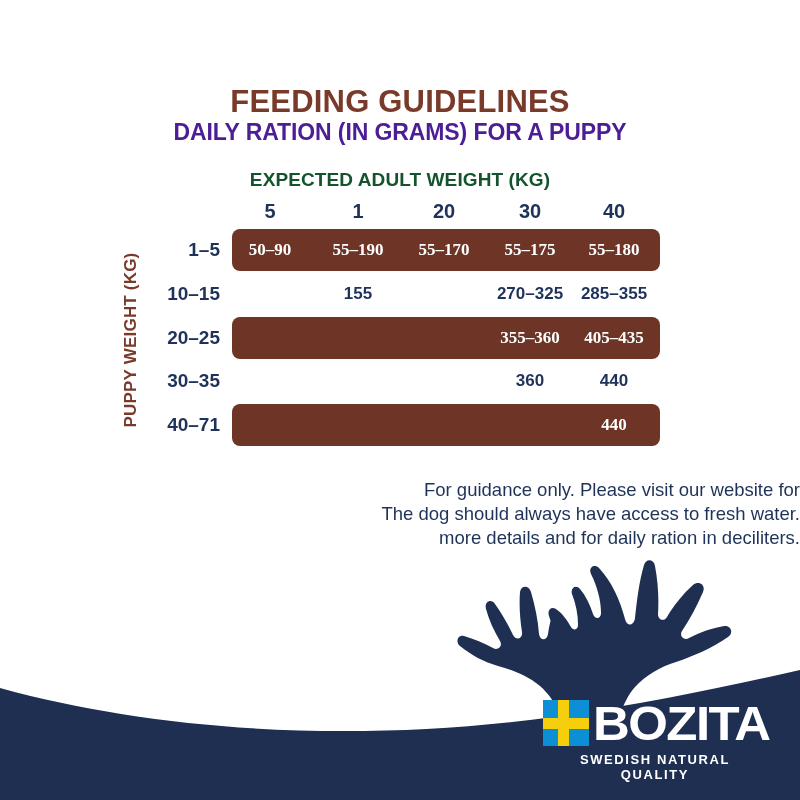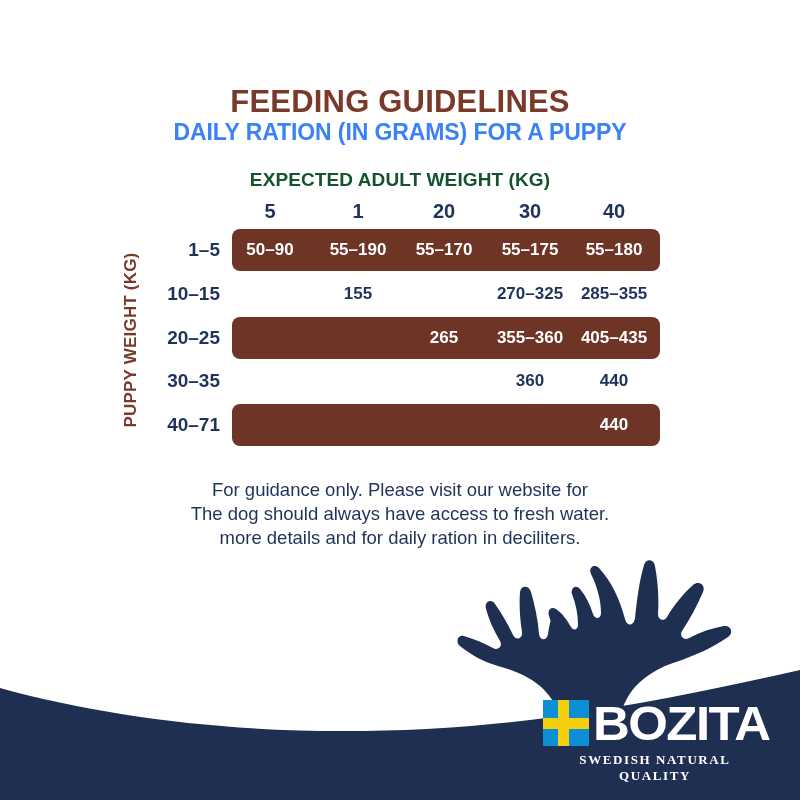--- a/index.html
+++ b/index.html
@@ -36,21 +36,21 @@
   }
   .subtitle {
     position: absolute;
     top: 119px;
     left: 0;
     width: 800px;
     text-align: center;
     font-size: 23px;
     font-weight: bold;
     letter-spacing: -0.1px;
-    color: #3b82f6;
+    color: #4c1d95;
   }
 
   
   .col-axis-title {
     position: absolute;
     top: 169px;
     left: 0;
     width: 800px;
     text-align: center;
     font-size: 19px;
@@ -126,35 +126,35 @@
   }
   .cell {
     position: absolute;
     top: 0;
     width: 96px;
     text-align: center;
     font-size: 17px;
     font-weight: bold;
     line-height: 44px;
   }
-  .cell.on-band { color: #ffffff; }
+  .cell.on-band { color: #ffffff; font-family: Liberation Serif, serif; }
   .cell.on-white { color: #1F3259; }
 
   
   .disclaimer {
     position: absolute;
     top: 478px;
     left: 0;
     width: 800px;
     text-align: center;
     font-size: 18.5px;
     line-height: 24px;
     color: #1F3259;
   }
-  .disclaimer div { white-space: nowrap; }
+  .disclaimer div { white-space: nowrap; text-align: right; }
 
   
   .bottom-art {
     position: absolute;
     left: 0;
     top: 520px;
     width: 800px;
     height: 280px;
   }
 
@@ -205,21 +205,20 @@
   .tagline {
     position: absolute;
     left: 1px;
     top: 52px;
     width: 222px;
     text-align: center;
     font-size: 13px;
     font-weight: bold;
     color: #ffffff;
     letter-spacing: 1.6px;
-    font-family: Liberation Serif, serif;
   }
 </style>
 </head>
 <body>
 
 <div class="canvas">
 
   <div class="title">FEEDING GUIDELINES</div>
   <div class="subtitle">DAILY RATION (IN GRAMS) FOR A PUPPY</div>
 
@@ -252,21 +251,20 @@
       <div class="cell on-white" style="left:310px">155</div>
       <div class="cell on-white" style="left:482px">270–325</div>
       <div class="cell on-white" style="left:566px">285–355</div>
     </div>
 
     <div class="row" style="top:120px">
       <div class="row-band"></div>
       <div class="row-label">20–25</div>
       <div class="cell on-band" style="left:222px"></div>
       <div class="cell on-band" style="left:310px"></div>
-      <div class="cell on-band" style="left:396px">265</div>
       <div class="cell on-band" style="left:482px">355–360</div>
       <div class="cell on-band" style="left:566px">405–435</div>
     </div>
 
     <div class="row" style="top:163px">
       <div class="row-label">30–35</div>
       <div class="cell on-white" style="left:222px"></div>
       <div class="cell on-white" style="left:310px"></div>
       <div class="cell on-white" style="left:396px"></div>
       <div class="cell on-white" style="left:482px">360</div>

